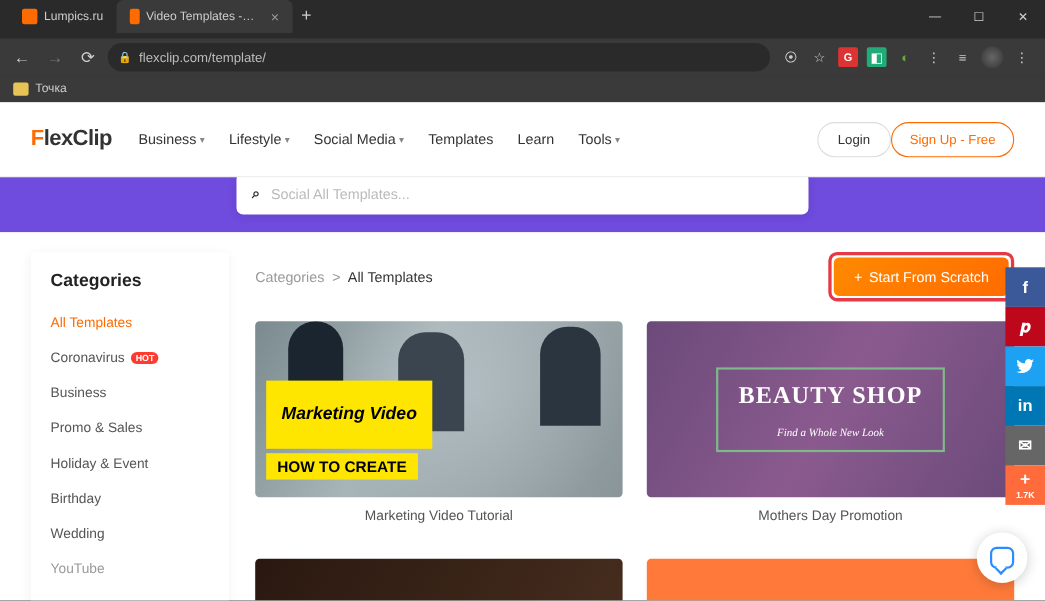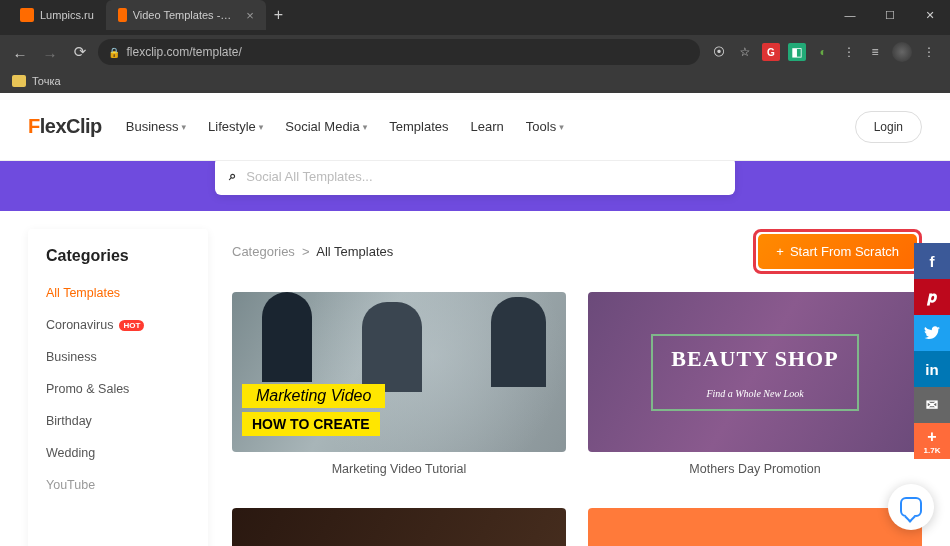--- a/index.html
+++ b/index.html
@@ -60,21 +60,21 @@
 .scratch-btn { background: linear-gradient(135deg, #ff8a00, #ff6b00); color: #fff; border: none; border-radius: 5px; padding: 10px 18px; font-size: 13px; display: flex; align-items: center; gap: 6px; cursor: pointer; }
 .highlight-ring { border: 3px solid #e63946; border-radius: 8px; padding: 2px; }
 
 .templates { display: grid; grid-template-columns: 1fr 1fr; gap: 22px; }
 .tpl-card { }
 .tpl-thumb { width: 100%; height: 160px; border-radius: 4px; position: relative; overflow: hidden; }
 .tpl-label { text-align: center; font-size: 12.5px; color: #555; padding: 10px 0; }
 
 .thumb1 { background: linear-gradient(120deg, #7a8a8e 0%, #a8b5b8 40%, #8a9599 100%); position: relative; }
 .thumb1 .overlay-box { position: absolute; left: 10px; bottom: 16px; }
-.thumb1 .mk-title { background: #ffe600; color: #000; font-weight: 400; font-style: italic; padding: 3px 14px; font-size: 16px; }
+.thumb1 .mk-title { background: #ffe600; color: #000; font-weight: 700; font-style: italic; padding: 22px 14px; font-size: 16px; }
 .thumb1 .mk-sub { background: #ffe600; color: #000; font-weight: 700; padding: 4px 10px; font-size: 14px; display: inline-block; margin-top: 4px; }
 .thumb1::before { content: ""; position: absolute; inset: 0; background: radial-gradient(circle at 60% 40%, rgba(200,210,215,0.4), transparent 60%); }
 .biz-shapes { position: absolute; inset: 0; }
 .person { position: absolute; width: 50px; height: 90px; background: #2a3540; border-radius: 25px 25px 0 0; }
 
 .thumb2 { background: linear-gradient(120deg, #6b4a7a 0%, #8a5a8e 50%, #6b4a7a 100%); display: flex; align-items: center; justify-content: center; flex-direction: column; }
 .thumb2 .beauty-frame { border: 2px solid #7fb88a; padding: 10px 18px; text-align: center; }
 .thumb2 .beauty-title { color: #fff; font-family: Georgia, serif; font-size: 22px; letter-spacing: 1px; font-weight: 600; }
 .thumb2 .beauty-sub { color: #fff; font-family: Georgia, serif; font-size: 10px; font-style: italic; margin-top: 16px; }
 
@@ -168,20 +168,21 @@
       <div class="nav-item">
           <span>Learn</span>
         </div>
       <div class="nav-item">
           <span>Tools</span>
           <span class="chev">▾</span>
         </div>
     </div>
     <div class="header-right">
       <button class="login-btn">Login</button>
+      <button class="signup-btn">Sign Up - Free</button>
     </div>
   </div>
 
   <div class="hero-band">
     <div class="search-box">
       <span style="color:#333;font-weight:bold">⌕</span>
       <span style="color:#bbb">Social All Templates...</span>
     </div>
   </div>
 
@@ -193,20 +194,23 @@
         </div>
       <div class="cat-item">
           <span>Coronavirus</span>
           <span class="hot-badge">HOT</span>
         </div>
       <div class="cat-item">
           <span>Business</span>
         </div>
       <div class="cat-item">
           <span>Promo &amp; Sales</span>
+        </div>
+      <div class="cat-item">
+          <span>Holiday &amp; Event</span>
         </div>
       <div class="cat-item">
           <span>Birthday</span>
         </div>
       <div class="cat-item">
           <span>Wedding</span>
         </div>
       <div class="cat-item" style="opacity:.6">
           <span>YouTube</span>
         </div>

